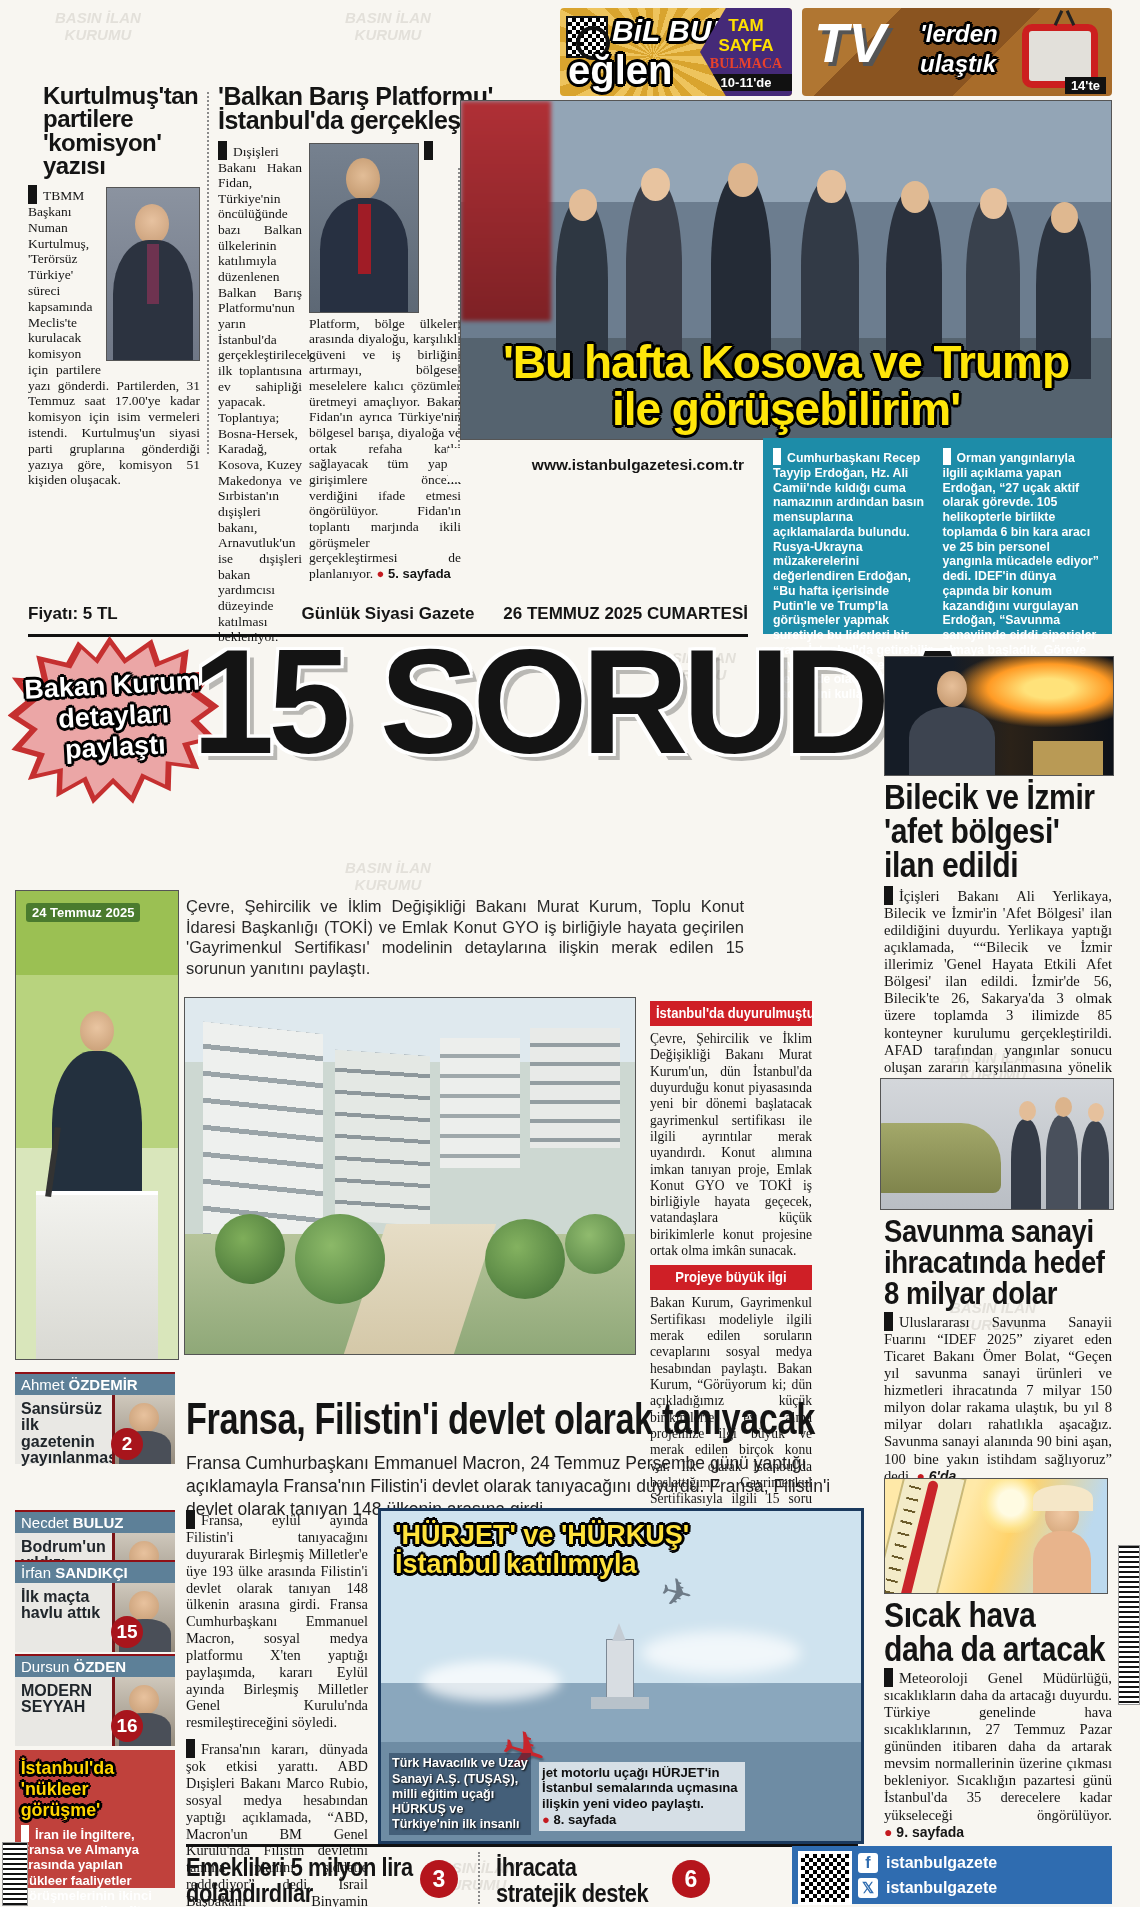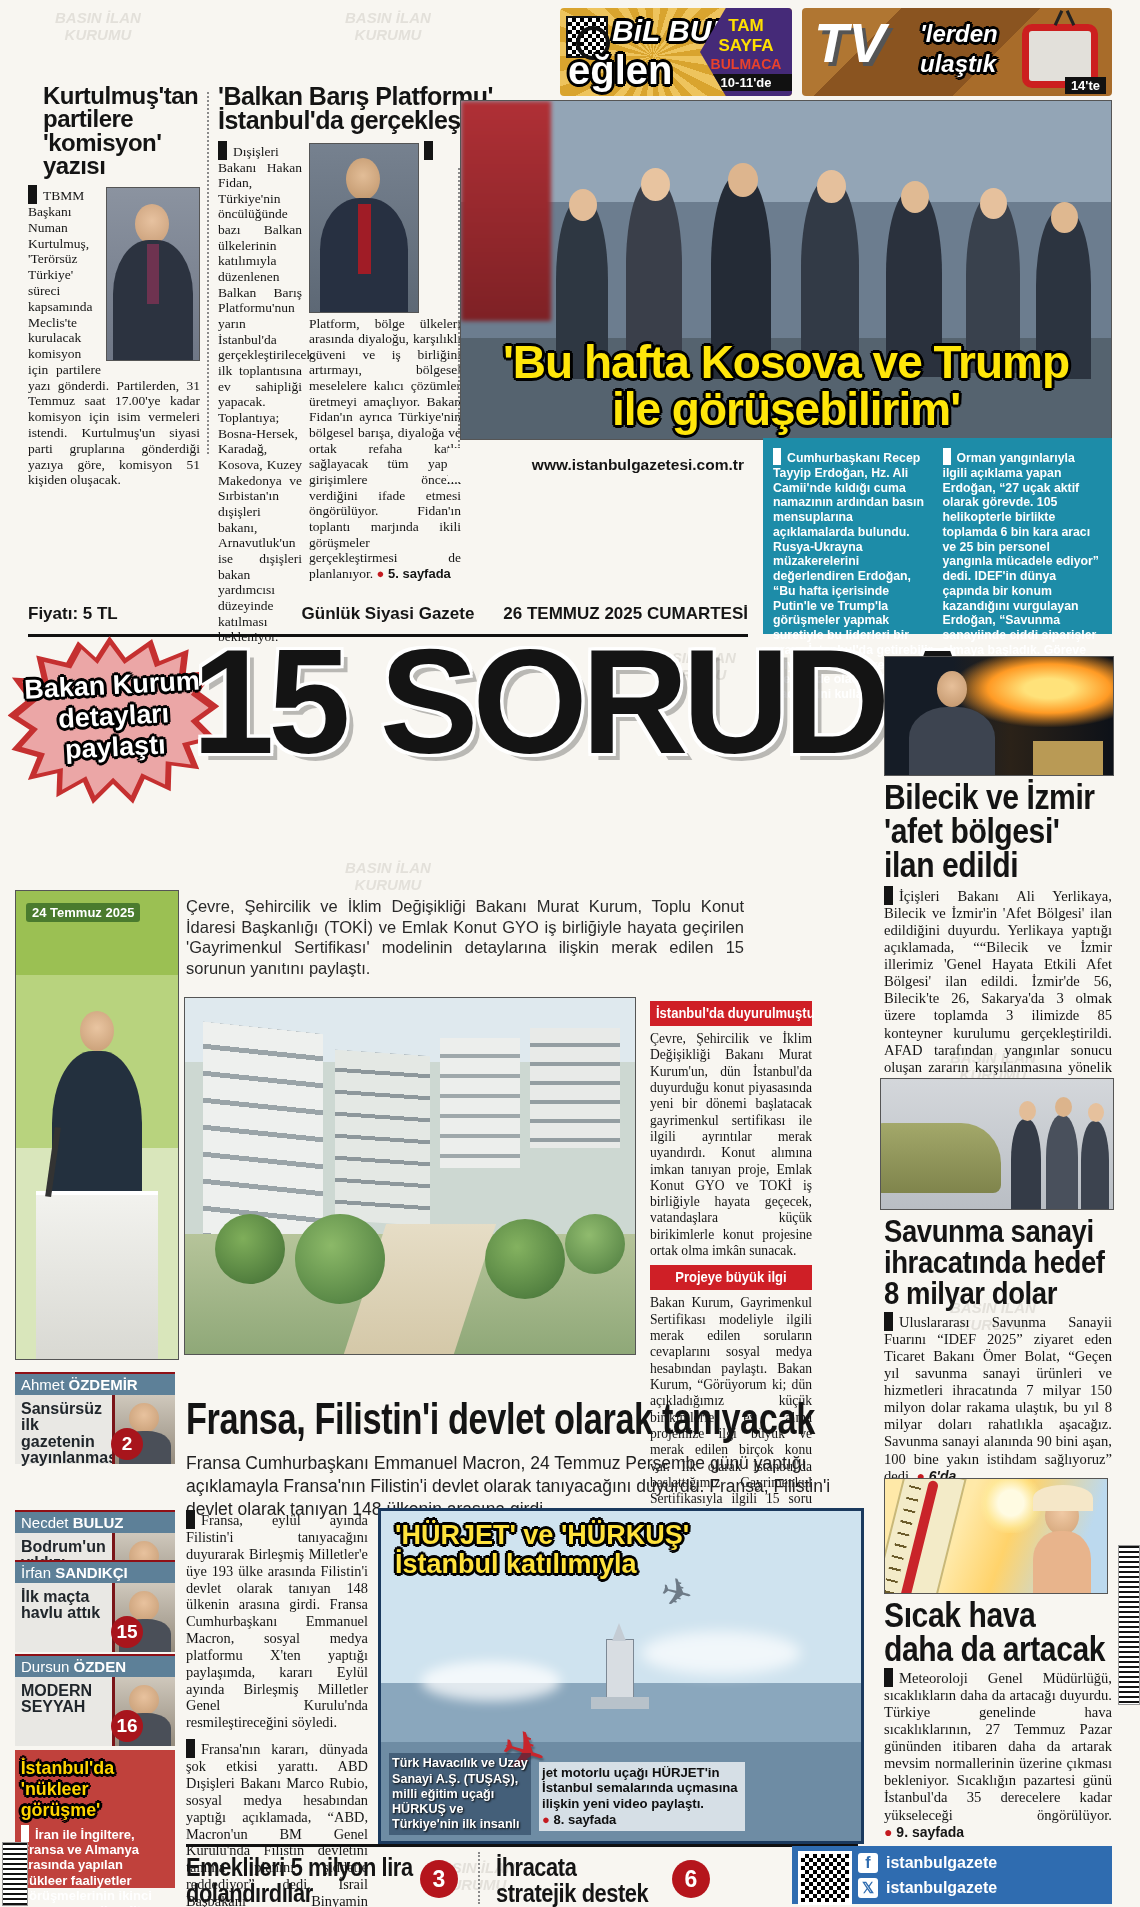--- a/index.html
+++ b/index.html
@@ -125,21 +125,21 @@
   <div class="abs" style="left:560px;top:8px;width:232px;height:88px;overflow:hidden;background:
        repeating-conic-gradient(from 0deg at 40% 55%,#eec45d 0 9deg,#d9a42e 9deg 18deg);border-radius:4px;">
     <div class="abs qr" style="left:6px;top:8px;width:38px;height:38px;border:2px solid #111;background-size:8px 8px;"></div>
     <div class="abs" style="left:16px;top:18px;width:26px;height:26px;border:4px solid #111;border-radius:50%;"></div>
     <div class="abs b ob" style="left:52px;top:6px;font-size:30px;font-style:italic;color:#fff;">BiL BUL</div>
     <div class="abs b ob" style="left:8px;top:40px;font-size:40px;color:#fff;">eğlen</div>
     <div class="abs" style="right:0;top:0;width:92px;height:88px;background:#452a78;
          clip-path:polygon(28% 0,100% 0,100% 100%,28% 100%,0 50%);text-align:center;">
       <div class="b" style="color:#ffe000;font-size:17px;margin-top:8px;">TAM</div>
       <div class="b" style="color:#ffe000;font-size:17px;">SAYFA</div>
-      <div class="b" style="color:#e8412c;font-size:14px;">BULMACA</div>
+      <div class="b" style="color:#e8412c;font-size:14px;font-family:Liberation Serif, serif;">BULMACA</div>
       <div class="b" style="background:#111;color:#fff;font-size:13px;margin-top:2px;padding:1px 0;">10-11'de</div>
     </div>
   </div>
 
   <div class="abs" style="left:802px;top:8px;width:310px;height:88px;overflow:hidden;border-radius:4px;
        background:linear-gradient(135deg,#b07632 0 25%,#8a5420 25% 60%,#a86c2a 60%);">
     <div class="abs b" style="left:12px;top:2px;font-size:56px;font-style:italic;color:#fff;text-shadow:4px 4px 0 #555;">TV</div>
     <div class="abs b ob" style="left:118px;top:12px;font-size:24px;font-style:italic;color:#fff;">'lerden</div>
     <div class="abs b ob" style="left:118px;top:42px;font-size:24px;font-style:italic;color:#fff;">ulaştık</div>
     <div class="abs" style="right:14px;top:16px;width:62px;height:50px;border:7px solid #cc1f1f;border-radius:10px;background:#e2e0da;"></div>

